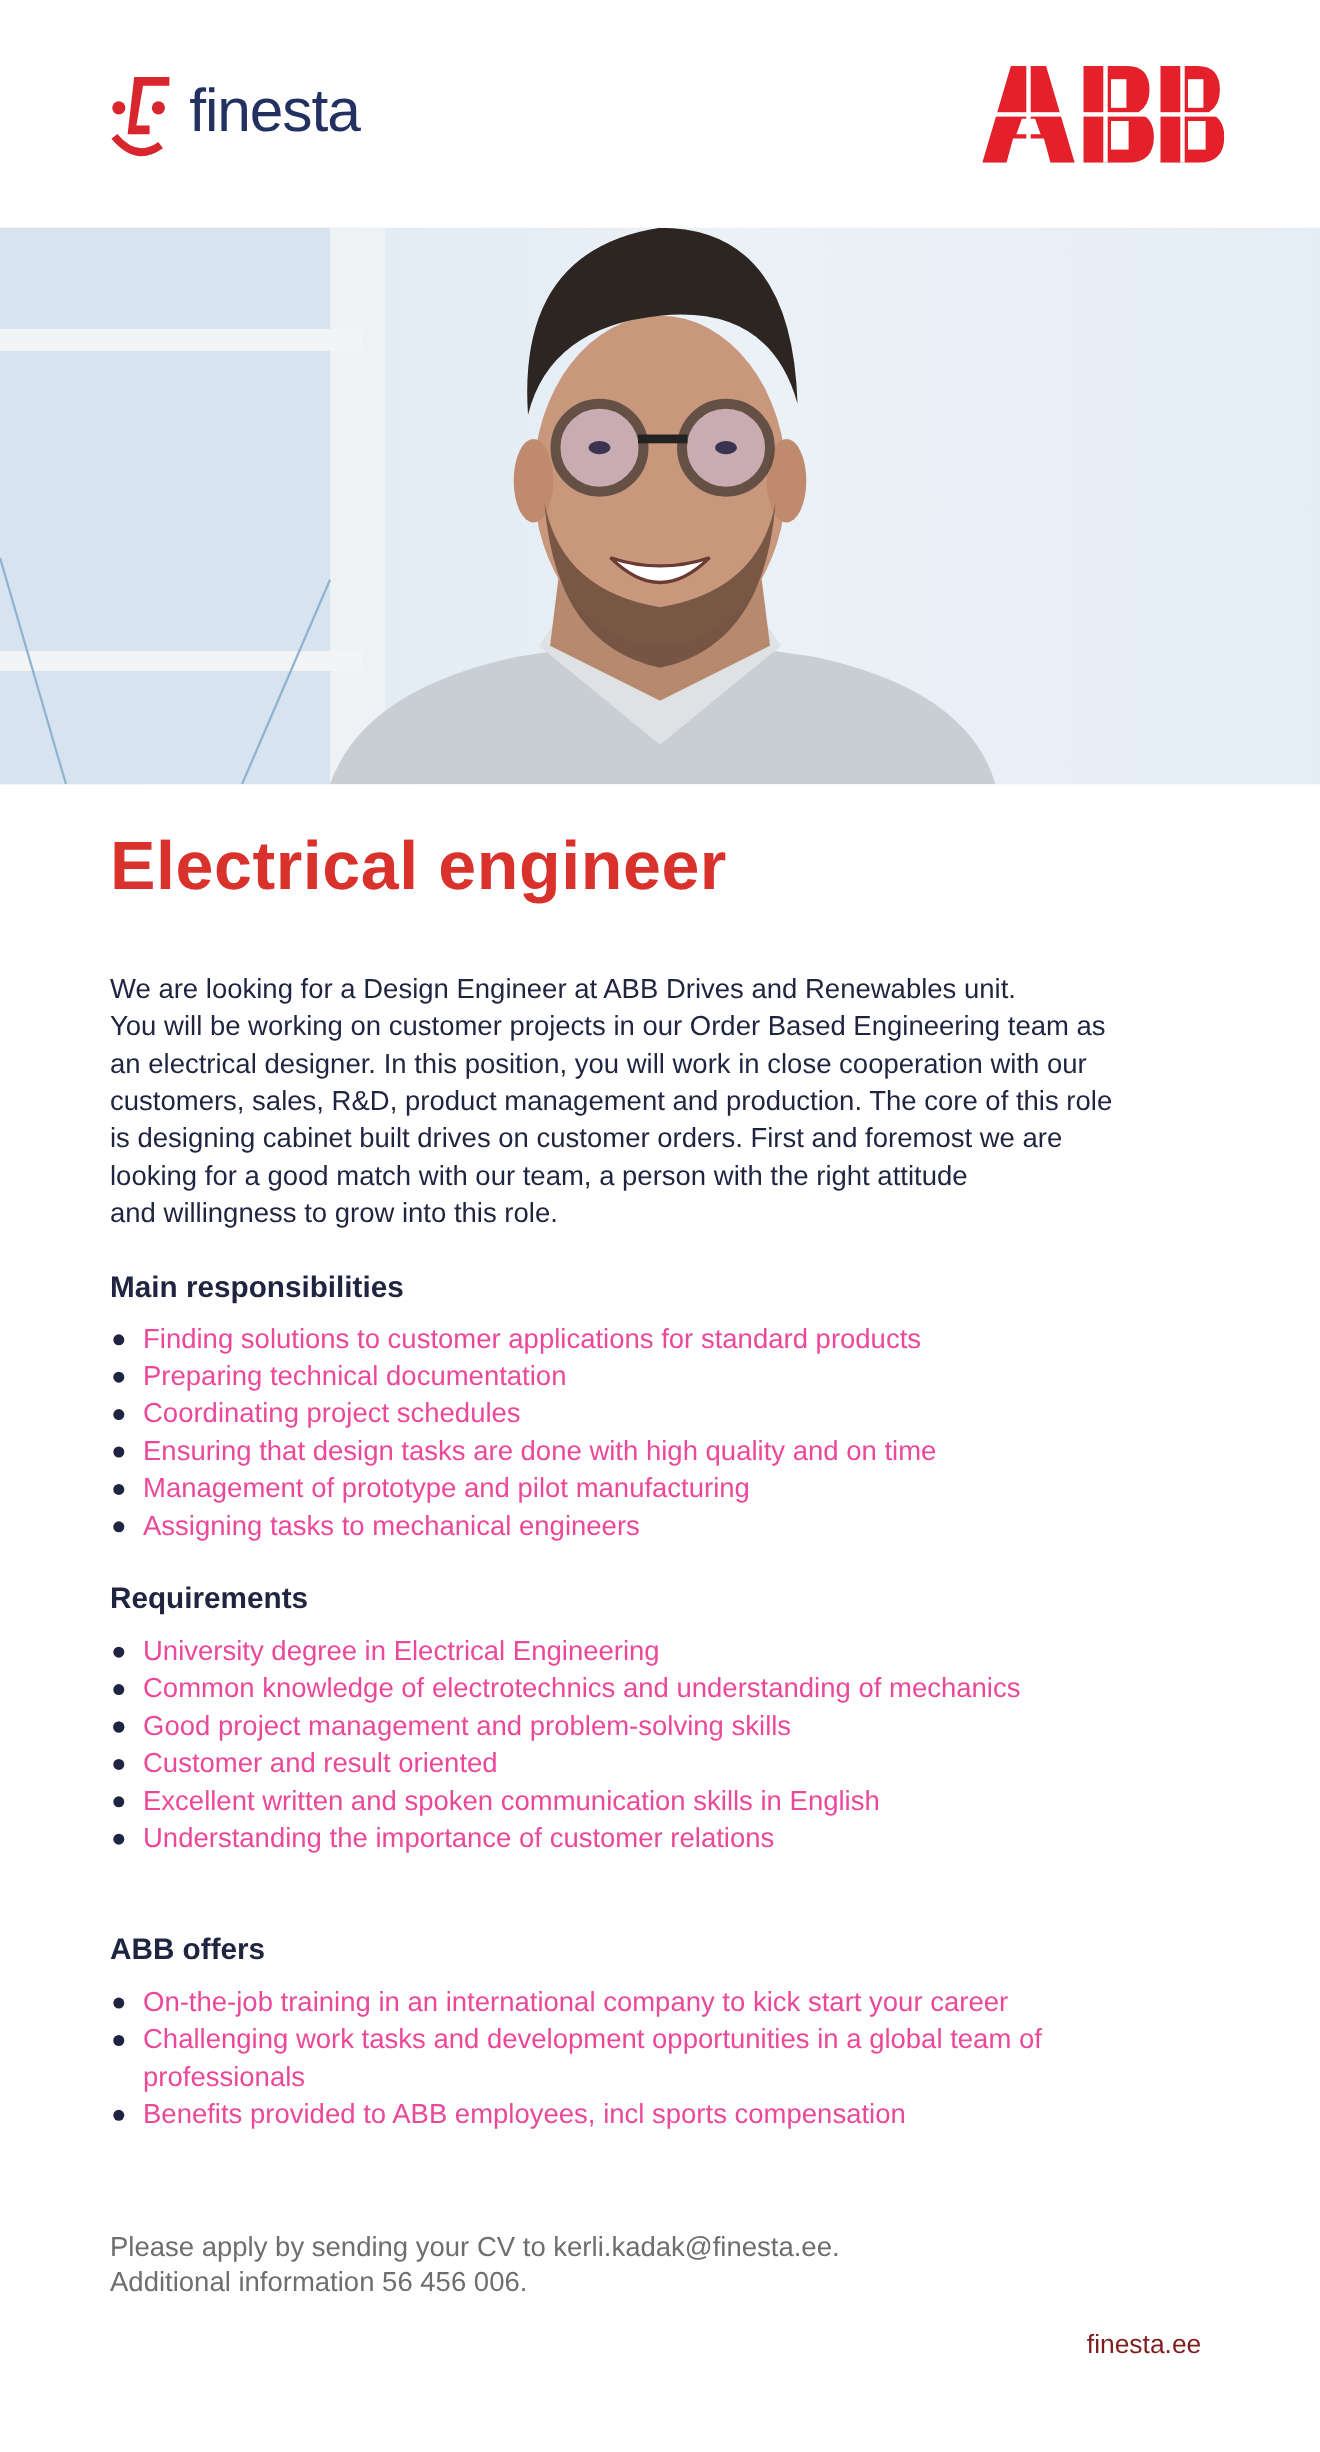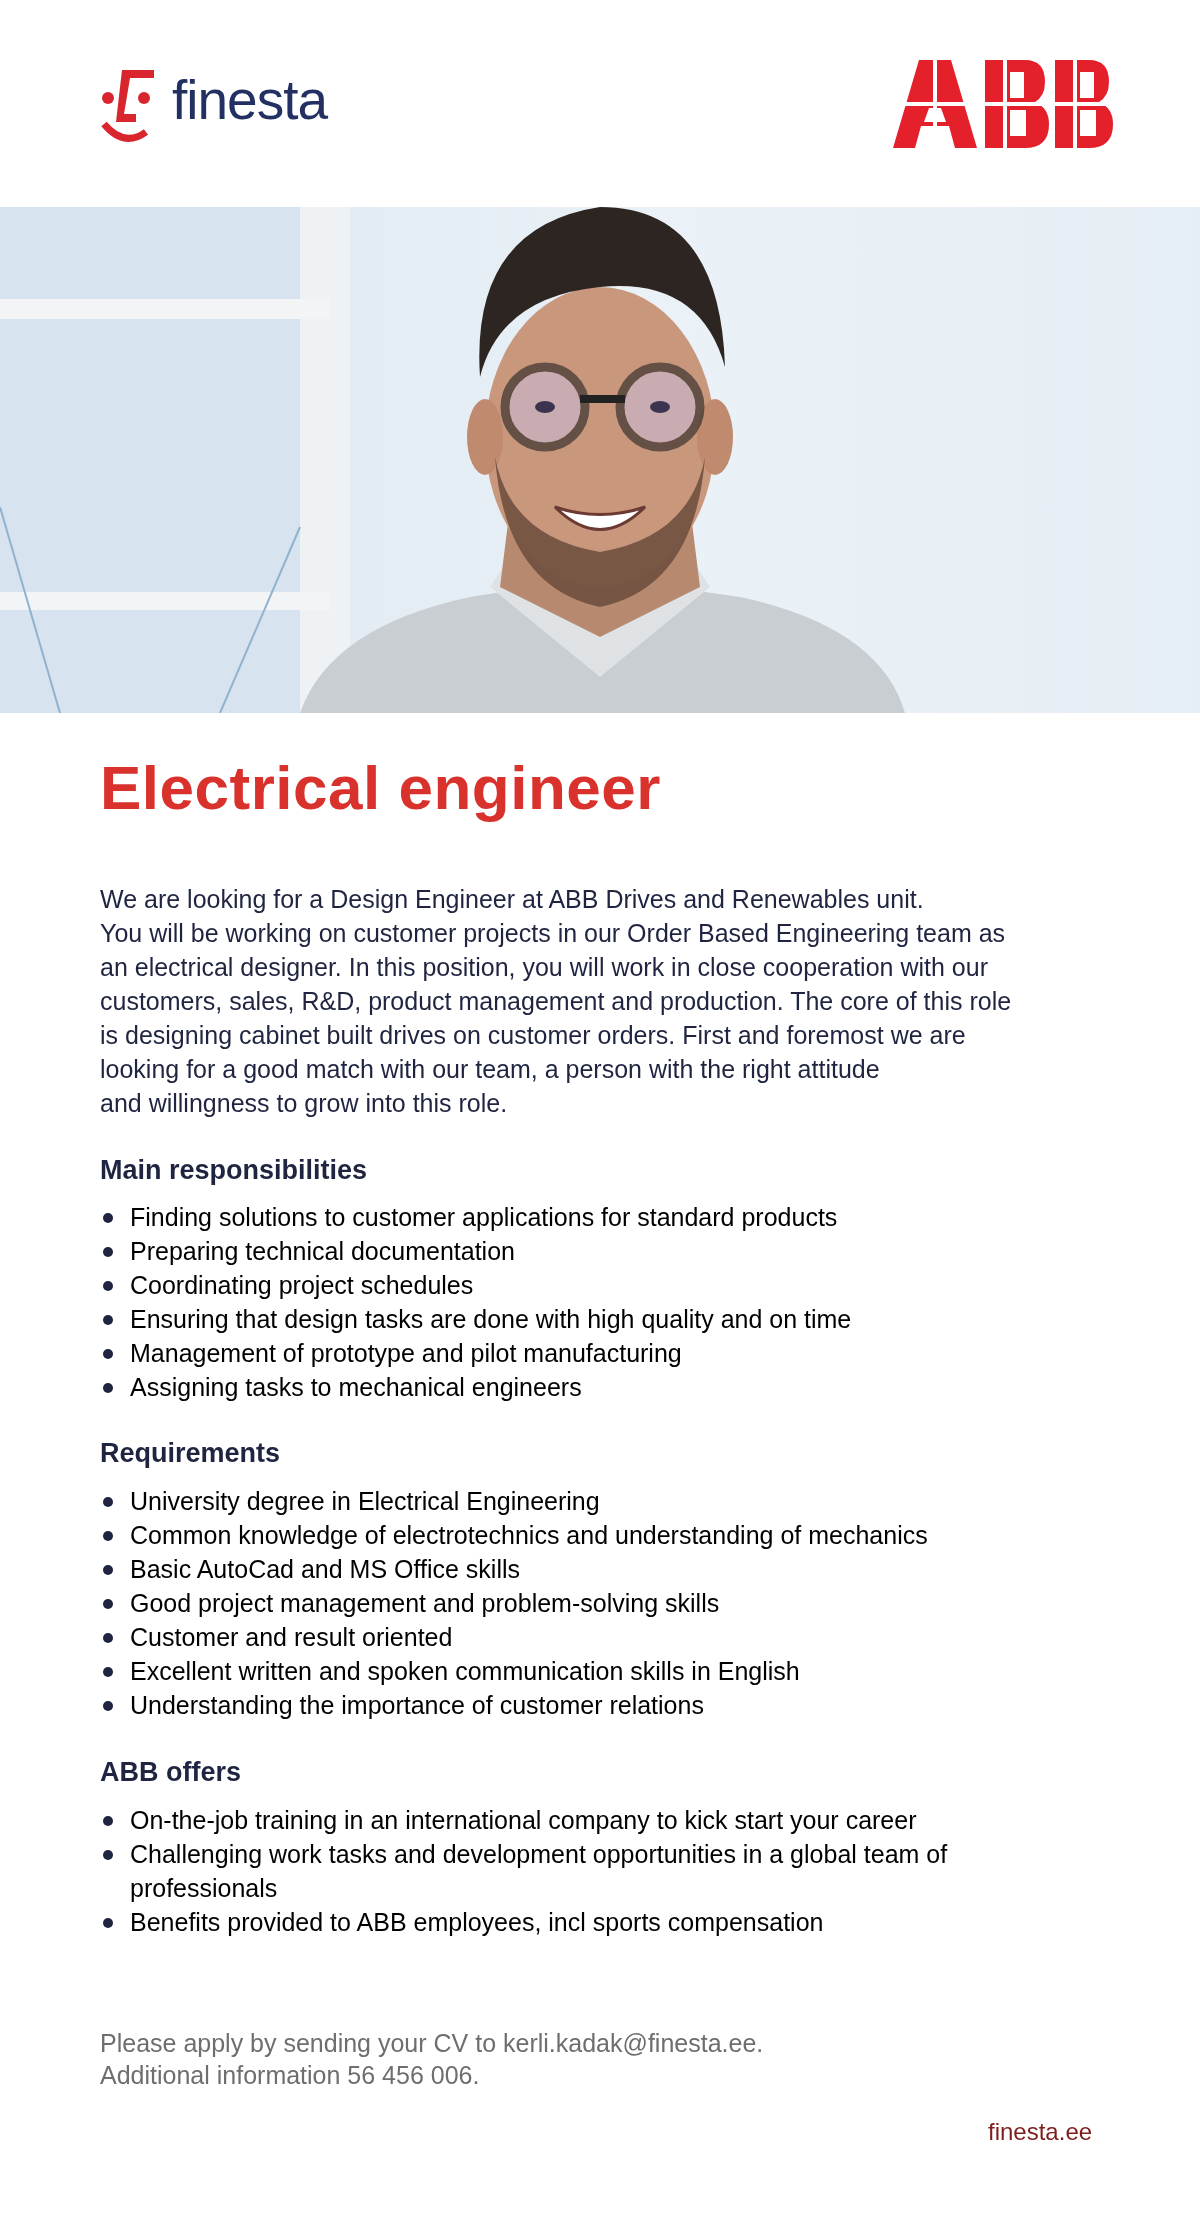--- a/index.html
+++ b/index.html
@@ -10,21 +10,21 @@
   #finesta-mark { position: absolute; left: 0; top: 2px; width: 64px; height: 80px; }
   #finesta-word { position: absolute; left: 74px; top: -12px; font-size: 55px; font-weight: normal;
                   color: #223062; letter-spacing: -1px; line-height: 100px; }
   #abb-logo { left: 893px; top: 60px; width: 220px; height: 88px; }
   #hero { left: 0; top: 207px; width: 1200px; height: 506px; overflow: hidden;
           background: linear-gradient(90deg, #d6e3ee 0%, #e2ebf3 25%, #eaf1f7 55%, #e6eef5 100%); }
   #title { left: 100px; top: 752px; font-size: 62px; font-weight: bold; color: #d9322d; letter-spacing: 0.5px; }
   .para { left: 100px; width: 1030px; font-size: 25px; line-height: 34px; color: #1f2440; }
   #intro { top: 882px; }
   .h2 { left: 100px; font-size: 27px; font-weight: bold; color: #1f2440; }
-  .list { left: 100px; width: 1030px; margin: 0; padding: 0; list-style: none; font-size: 25px; line-height: 34px; color: #000000; }
+  .list { left: 100px; width: 1030px; margin: 0; padding: 0; list-style: none; font-size: 25px; line-height: 34px; color: #ec4899; }
   .list li { position: relative; padding-left: 30px; }
   .bullet { position: absolute; left: 3px; top: 13px; width: 10px; height: 10px; border-radius: 50%; background: #1f2440; }
   #apply { left: 100px; top: 2027px; font-size: 25px; line-height: 32px; color: #6e6e6e; }
   #site { left: 988px; top: 2118px; font-size: 24px; color: #7f1d1d; }
 </style>
 </head>
 <body>
 
 <div id="finesta-logo" class="abs">
   <svg id="finesta-mark" viewBox="0 0 64 80">
@@ -112,21 +112,21 @@
   <li><span class="bullet"></span><span>Coordinating project schedules</span></li>
   <li><span class="bullet"></span><span>Ensuring that design tasks are done with high quality and on time</span></li>
   <li><span class="bullet"></span><span>Management of prototype and pilot manufacturing</span></li>
   <li><span class="bullet"></span><span>Assigning tasks to mechanical engineers</span></li>
 </ul>
 
 <div class="abs h2" style="top:1438px;">Requirements</div>
 <ul class="abs list" style="top:1484px;">
   <li><span class="bullet"></span><span>University degree in Electrical Engineering</span></li>
   <li><span class="bullet"></span><span>Common knowledge of electrotechnics and understanding of mechanics</span></li>
-  <li><span class="bullet"></span><span>Basic AutoCad and MS Office skills</span></li>
+  <li><span class="bullet"></span></li>
   <li><span class="bullet"></span><span>Good project management and problem-solving skills</span></li>
   <li><span class="bullet"></span><span>Customer and result oriented</span></li>
   <li><span class="bullet"></span><span>Excellent written and spoken communication skills in English</span></li>
   <li><span class="bullet"></span><span>Understanding the importance of customer relations</span></li>
 </ul>
 
 <div class="abs h2" style="top:1757px;">ABB offers</div>
 <ul class="abs list" style="top:1803px; width:960px;">
   <li><span class="bullet"></span><span>On-the-job training in an international company to kick start your career</span></li>
   <li style="width:900px;"><span class="bullet"></span><span>Challenging work tasks and development opportunities in a global team of professionals</span></li>

